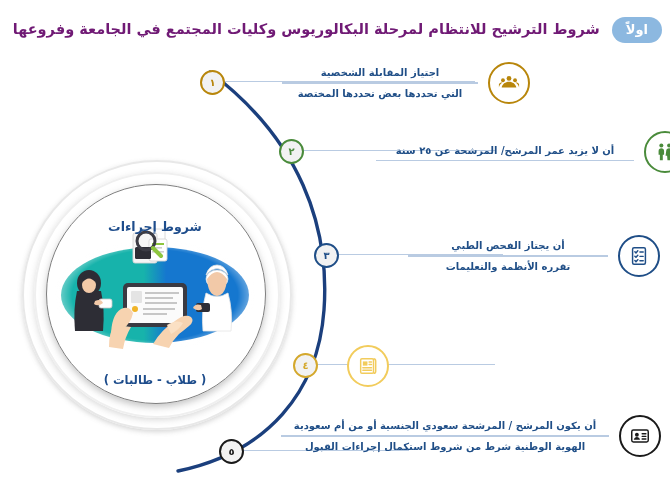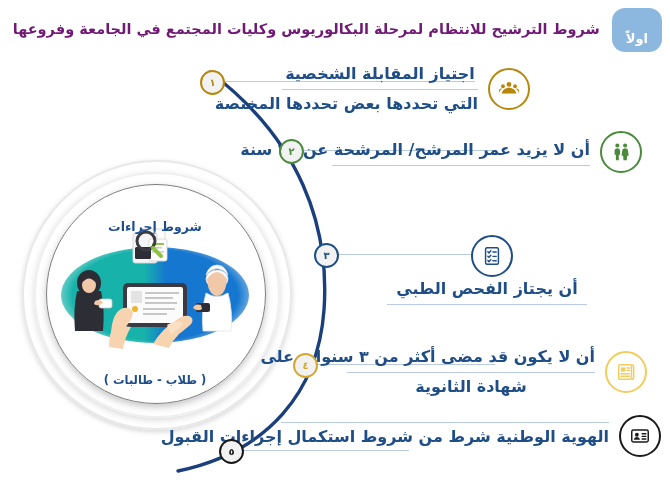--- a/index.html
+++ b/index.html
@@ -11,21 +11,21 @@
   }
   .stage{position:absolute;inset:0;}
 
   
   .header{
     position:absolute;top:13px;right:8px;left:150px;height:34px;
     display:flex;flex-direction:row;align-items:center;justify-content:flex-start;gap:12px;
   }
   .order-badge{
     background:#8cb8e0;color:#ffffff;border-radius:13px;
-    padding:24px 14px 7px;font-size:13px;font-weight:bold;line-height:1;
+    padding:6px 14px 7px;font-size:13px;font-weight:bold;line-height:1;
     white-space:nowrap;letter-spacing:0;
   }
   .header-title{
     color:#701a75;font-size:14.5px;font-weight:bold;white-space:nowrap;
     line-height:1.2;
   }
 
   
   .rings{position:absolute;left:22px;top:160px;width:270px;height:270px;}
   .ring{
@@ -77,21 +77,21 @@
   
   .row{position:absolute;display:flex;flex-direction:row;align-items:center;z-index:5;}
   .icon-circle{
     width:38px;height:38px;border-radius:50%;
     border:2.5px solid currentColor;background:#ffffff;
     display:flex;align-items:center;justify-content:center;flex:0 0 auto;
   }
   .icon-circle svg{display:block;}
   .texts{display:flex;flex-direction:column;margin-right:10px;}
   .t-line{
-    color:#1f4e87;font-size:16px;font-weight:bold;white-space:nowrap;
+    color:#1f4e87;font-size:10px;font-weight:bold;white-space:nowrap;
     line-height:1.55;text-align:center;
   }
   .t-top{padding-bottom:2px;}
   .t-bot{padding-top:2px;}
   .divider{height:1.3px;background:#b9cbe2;width:100%;}
 
   
   .num-badge{
     position:absolute;width:21px;height:21px;border-radius:50%;
     background:#f2f2f2;border:2px solid currentColor;
@@ -224,73 +224,70 @@
 
   <div class="row" style="left:332px;top:131px;">
     <div class="icon-circle" style="color:#4a8b3b;">
       <svg width="22" height="22" viewBox="0 0 24 24" fill="#4a8b3b">
         <circle cx="8" cy="5" r="2.2"></circle>
         <path d="M8 8c-1.7 0-3 1.2-3 2.8V15h1.4v6h3.2v-6H11v-4.2C11 9.2 9.7 8 8 8z"></path>
         <circle cx="16.5" cy="5" r="2.2"></circle>
         <path d="M16.5 8c-1.8 0-3.2 1.3-3.2 2.9L12.6 16h1.7l.4 5h3.6l.4-5h1.7l-.7-5.1C19.7 9.3 18.3 8 16.5 8z"></path>
       </svg>
     </div>
-    <div class="texts" style="width:258px;">
+    <div class="texts" style="width:258px;margin-left:44px;">
       <div class="t-line t-top">أن لا يزيد عمر المرشح/ المرشحة عن ٢٥ سنة</div>
       <div class="divider"></div>
     </div>
   </div>
 
-  <div class="row" style="left:387px;top:235px;flex-direction:column;">
+  <div class="row" style="left:408px;top:235px;">
     <div class="icon-circle" style="color:#1f4e87;">
       <svg width="22" height="22" viewBox="0 0 24 24" fill="none" stroke="#1f4e87" stroke-width="1.6">
         <rect x="5" y="3" width="14" height="18" rx="1.6"></rect>
         <path d="M7.5 7.4l1.2 1.2 2-2.2" stroke-linecap="round" stroke-linejoin="round"></path>
         <path d="M7.5 12.2l1.2 1.2 2-2.2" stroke-linecap="round" stroke-linejoin="round"></path>
         <path d="M7.5 17l1.2 1.2 2-2.2" stroke-linecap="round" stroke-linejoin="round"></path>
         <line x1="13" y1="7.6" x2="16.6" y2="7.6" stroke-linecap="round"></line>
         <line x1="13" y1="12.4" x2="16.6" y2="12.4" stroke-linecap="round"></line>
         <line x1="13" y1="17.2" x2="16.6" y2="17.2" stroke-linecap="round"></line>
       </svg>
     </div>
     <div class="texts" style="width:200px;">
       <div class="t-line t-top">أن يجتاز الفحص الطبي</div>
       <div class="divider"></div>
+      <div class="t-line t-bot">تقرره الأنظمة والتعليمات</div>
     </div>
   </div>
 
   <div class="row" style="left:347px;top:345px;">
     <div class="icon-circle" style="color:#f2cc5c;">
       <svg width="22" height="22" viewBox="0 0 24 24" fill="none" stroke="#f2cc5c" stroke-width="1.6">
         <rect x="4" y="4" width="14" height="16" rx="1.4"></rect>
         <path d="M18 4c1.6 0 2.4 1 2.4 2.6V18c0 1.2-.8 2-2.4 2"></path>
         <rect x="6.4" y="7" width="5" height="4.6" fill="#f2cc5c" stroke="none"></rect>
         <line x1="13.2" y1="7.6" x2="15.8" y2="7.6" stroke-linecap="round"></line>
         <line x1="13.2" y1="10.4" x2="15.8" y2="10.4" stroke-linecap="round"></line>
         <line x1="6.4" y1="14" x2="15.8" y2="14" stroke-linecap="round"></line>
         <line x1="6.4" y1="16.6" x2="15.8" y2="16.6" stroke-linecap="round"></line>
       </svg>
     </div>
-    <div class="texts" style="width:248px;">
-      <div class="t-line t-top">أن لا يكون قد مضى أكثر من ٣ سنوات على</div>
-      <div class="divider"></div>
-      <div class="t-line t-bot">شهادة الثانوية</div>
-    </div>
   </div>
 
   <div class="row" style="left:281px;top:415px;">
     <div class="icon-circle" style="color:#1a1a1a;">
       <svg width="22" height="22" viewBox="0 0 24 24" fill="none" stroke="#1a1a1a" stroke-width="1.6">
         <rect x="3" y="5.5" width="18" height="13" rx="1.8"></rect>
         <circle cx="8.6" cy="10.6" r="2.1" fill="#1a1a1a" stroke="none"></circle>
         <path d="M5.2 16c.5-2 1.8-3 3.4-3s2.9 1 3.4 3z" fill="#1a1a1a" stroke="none"></path>
         <line x1="14.4" y1="9.6" x2="18.4" y2="9.6" stroke-linecap="round"></line>
         <line x1="14.4" y1="12.4" x2="18.4" y2="12.4" stroke-linecap="round"></line>
         <line x1="14.4" y1="15.2" x2="18.4" y2="15.2" stroke-linecap="round"></line>
       </svg>
     </div>
     <div class="texts" style="width:328px;">
+      <div class="t-line t-top">أن يكون المرشح / المرشحة سعودي الجنسية أو من أم سعودية</div>
       <div class="divider"></div>
       <div class="t-line t-bot">الهوية الوطنية شرط من شروط استكمال إجراءات القبول</div>
     </div>
   </div>
 
 </div>
 
 </body></html>

